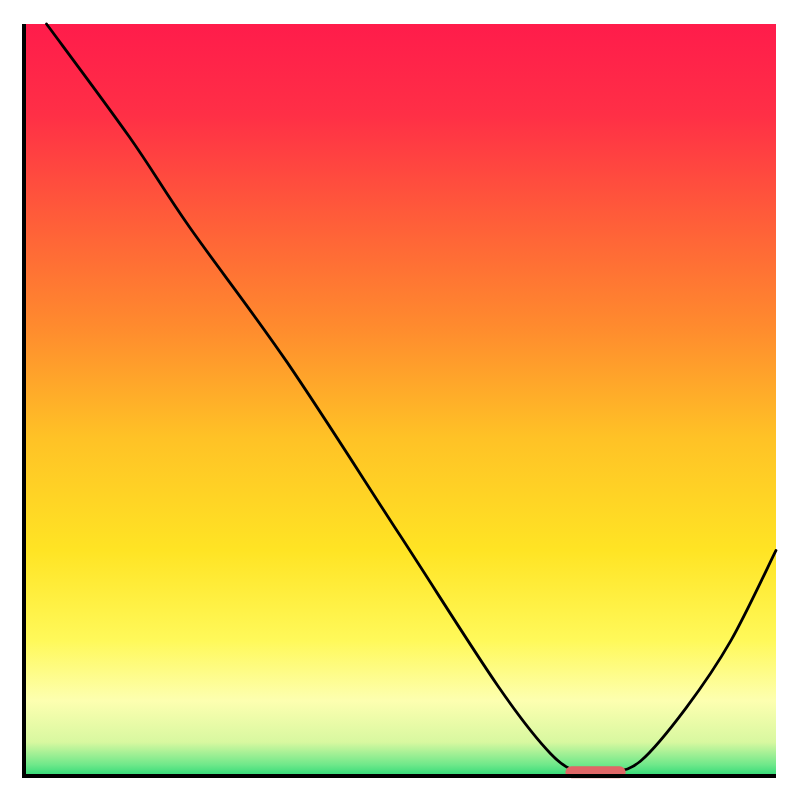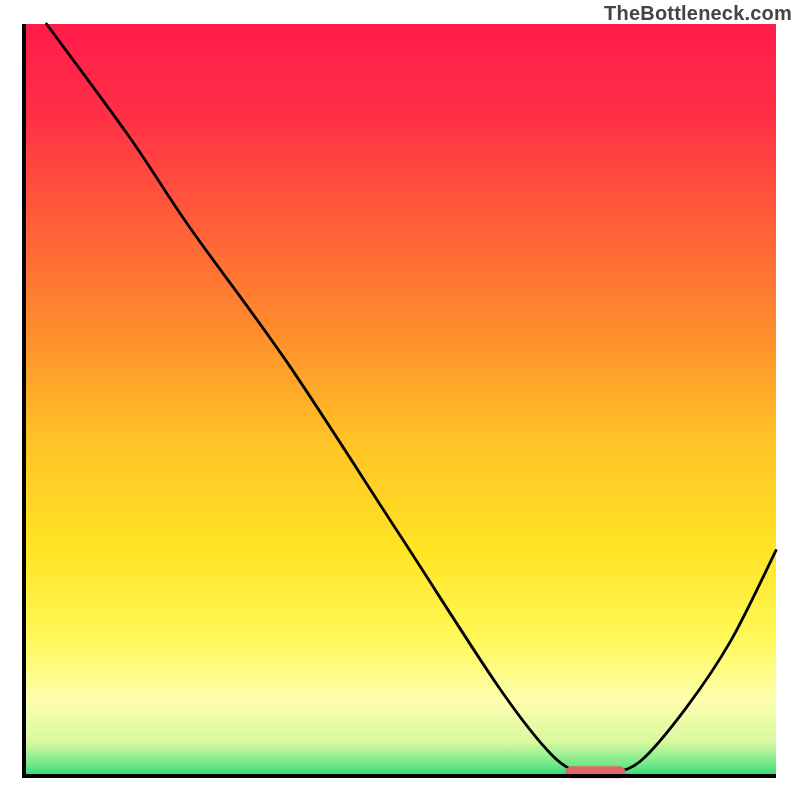--- a/index.html
+++ b/index.html
@@ -26,21 +26,20 @@
     font-size: 20px;
     font-weight: 600;
     letter-spacing: 0.2px;
   }
 </style>
 </head>
 <body>
 
 <div class="canvas-wrap">
 
-  <div class="watermark">TheBottleneck.com</div>
 
   <svg width="800" height="800" viewBox="0 0 800 800">
     <defs>
       <linearGradient id="bg-grad" x1="0" y1="0" x2="0" y2="1">
         <stop id="gs0" offset="0%" stop-color="#ff1c4b"></stop>
         <stop id="gs1" offset="12%" stop-color="#ff2f46"></stop>
         <stop id="gs2" offset="25%" stop-color="#ff5a3a"></stop>
         <stop id="gs3" offset="40%" stop-color="#ff8a2e"></stop>
         <stop id="gs4" offset="55.00000000000001%" stop-color="#ffc226"></stop>
         <stop id="gs5" offset="70%" stop-color="#ffe424"></stop>

